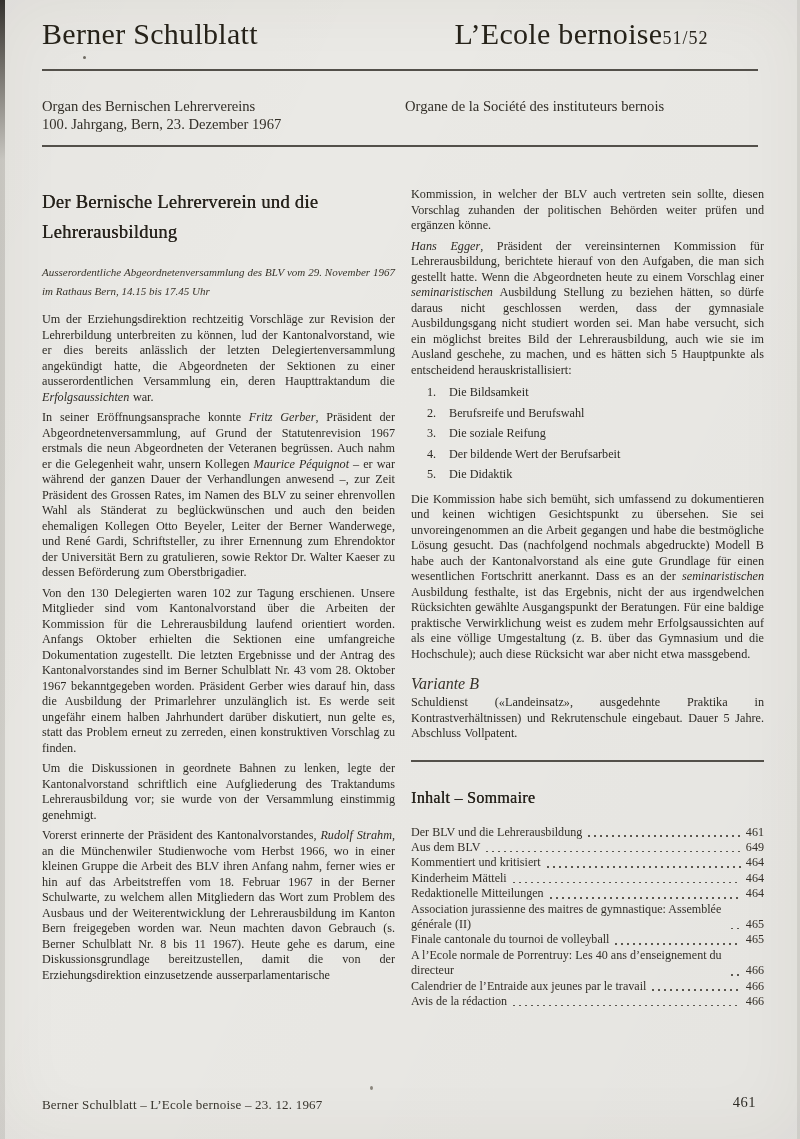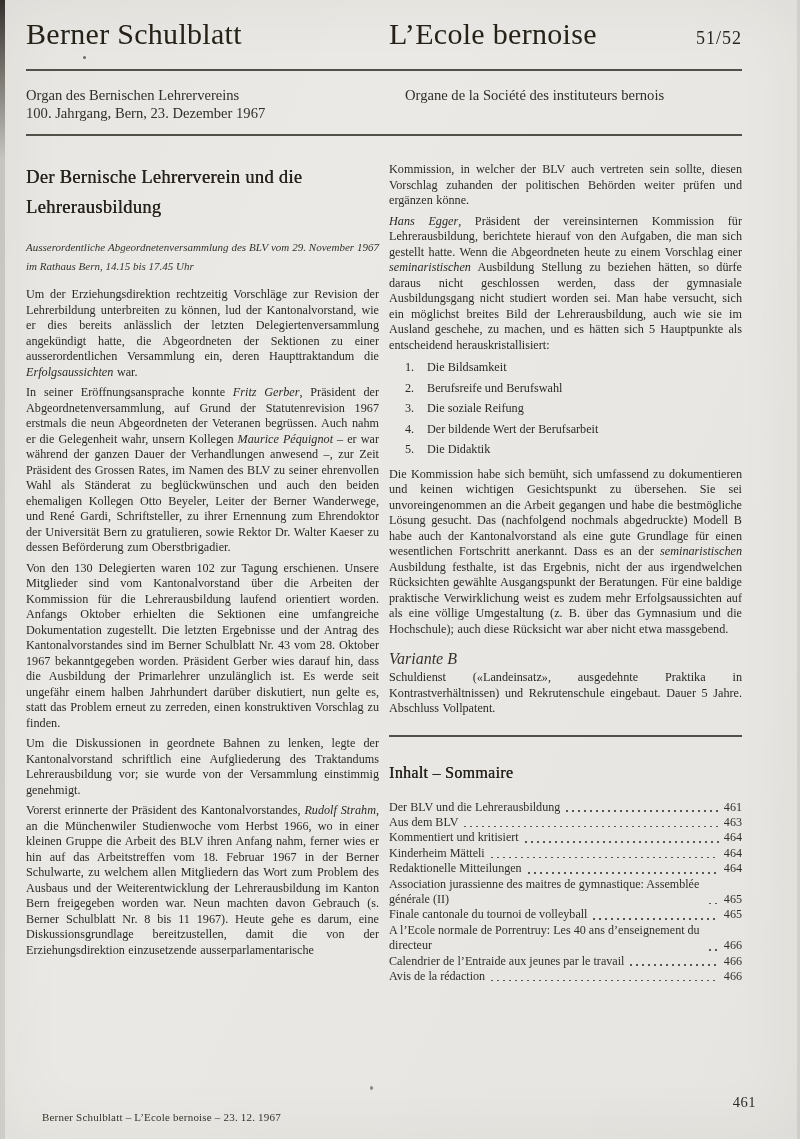--- a/index.html
+++ b/index.html
@@ -22,39 +22,39 @@
     background:rgba(70,66,58,0.10);
   }
   .artifact-dot{
     position:absolute;left:83px;top:56px;width:3px;height:3px;border-radius:50%;
     background:#6e6a62;
   }
   .artifact-dot2{
     position:absolute;left:370px;top:1086px;width:3px;height:4px;border-radius:50%;
     background:#8a867d;
   }
-  .content{position:absolute;left:26px;top:0;width:716px;font-family:Liberation Serif, serif;}
+  .content{position:absolute;left:42px;top:0;width:716px;font-family:Liberation Serif, serif;}
 
   
   .masthead-titles{display:flex;align-items:baseline;padding-top:17px;height:37px;}
   .title-de{flex:0 0 363px;font-size:30px;letter-spacing:0.3px;color:#262219;}
-  .title-right{flex:1;display:flex;justify-content:space-between;align-items:baseline;}
+  .title-right{flex:1;display:flex;justify-content:center;align-items:baseline;}
   .title-fr{font-size:30px;letter-spacing:0.3px;color:#262219;}
   .title-issue{font-size:18px;letter-spacing:1px;color:#2a261f;}
   .rule{border:0;border-top:2px solid #53504a;margin:0;}
   .rule-1{margin-top:15px;}
-  .masthead-subtitles{display:flex;padding-top:15px;height:41px;gap:16px;}
+  .masthead-subtitles{display:flex;padding-top:26px;height:41px;}
   .subtitle-col{font-size:14.6px;line-height:18px;color:#332f28;}
   .subtitle-de{flex:0 0 363px;}
   .subtitle-fr{flex:1;}
   .subtitle-col sup{font-size:9px;line-height:0;}
   .rule-2{margin-top:7px;}
 
   
-  .main{display:flex;gap:10px;margin-top:26px;}
+  .main{display:flex;gap:16px;margin-top:40px;}
   .col{flex:0 0 353px;width:353px;}
   .article-title{
     font-size:18.5px;line-height:30px;font-weight:normal;
     letter-spacing:0.3px;color:#27231c;margin:0 0 16px;
     text-shadow:0.35px 0 0 currentColor;
   }
   .lead{
     font-style:italic;font-size:11px;line-height:18.5px;
     text-align:justify;margin:0 0 12px;color:#363229;
   }
@@ -80,22 +80,22 @@
   }
   .toc-label{flex:0 1 auto;text-align:left;}
   .leader{
     flex:1 1 10px;min-width:10px;height:1.6px;margin:0 3px 3px 6px;
     background-image:repeating-linear-gradient(90deg,#5b574f 0,#5b574f 1.6px,transparent 1.6px,transparent 6px);
   }
   .toc-page{flex:0 0 auto;margin-left:2px;}
 
   
   .footer-left{
-    position:absolute;left:42px;bottom:16px;
-    font-size:11px;letter-spacing:0.2px;color:#38342c;
+    position:absolute;left:42px;bottom:26px;
+    font-size:13px;letter-spacing:0.2px;color:#38342c;
   }
   .page-number{
     position:absolute;right:44px;bottom:28px;
     font-size:14.5px;letter-spacing:0.5px;color:#2d2a24;
   }
 </style>
 </head>
 <body>
 
 <div class="page">
@@ -175,21 +175,21 @@
 
         <div>
           <div class="toc-row">
               <span class="toc-label">Der BLV und die Lehrerausbildung</span>
               <span class="leader"></span>
               <span class="toc-page">461</span>
             </div>
           <div class="toc-row">
               <span class="toc-label">Aus dem BLV</span>
               <span class="leader"></span>
-              <span class="toc-page">463</span>
+              <span class="toc-page">649</span>
             </div>
           <div class="toc-row">
               <span class="toc-label">Kommentiert und kritisiert</span>
               <span class="leader"></span>
               <span class="toc-page">464</span>
             </div>
           <div class="toc-row">
               <span class="toc-label">Kinderheim Mätteli</span>
               <span class="leader"></span>
               <span class="toc-page">464</span>

